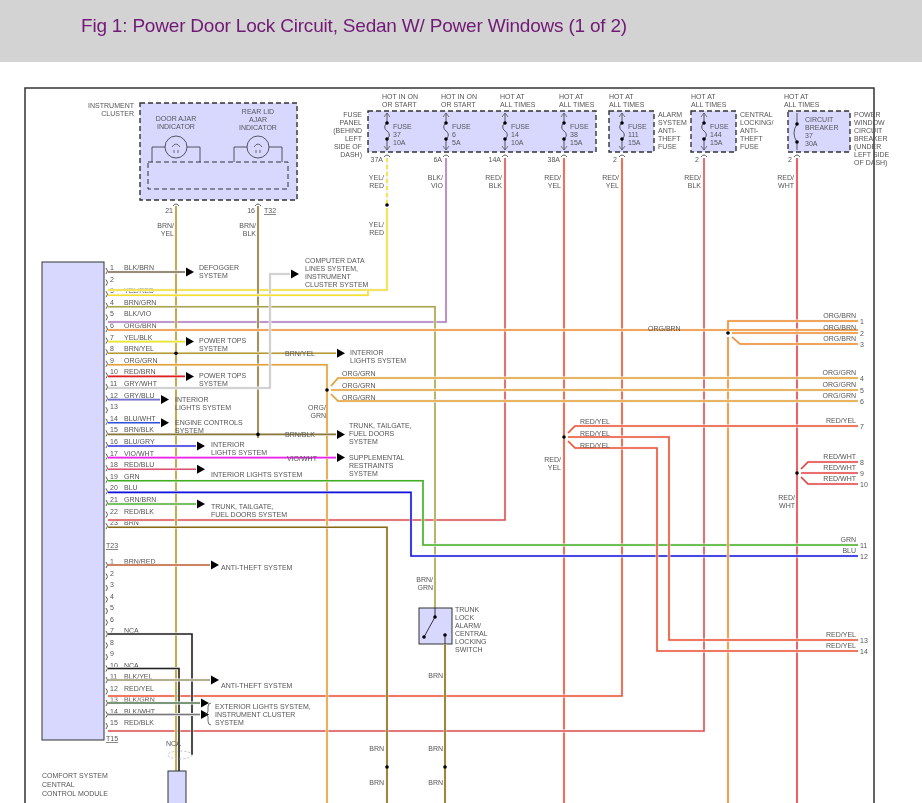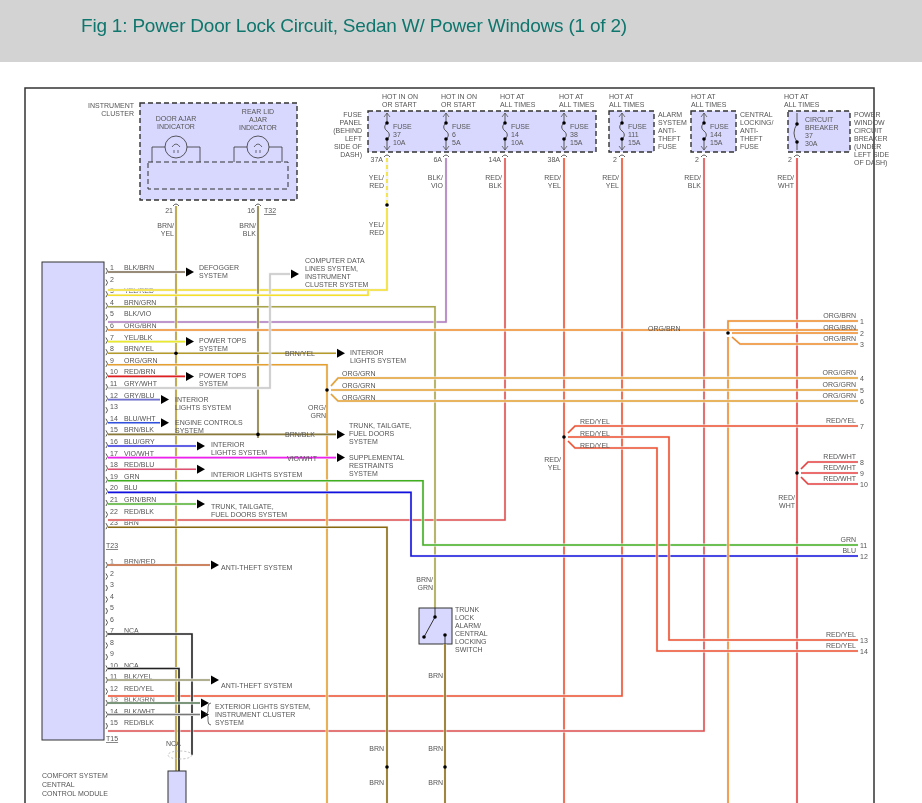--- a/index.html
+++ b/index.html
@@ -1,18 +1,18 @@
 <!DOCTYPE html>
 <html><head>
 <meta charset="utf-8">
 <style>
   html,body{margin:0;padding:0;background:#fff;}
   body{width:922px;height:803px;overflow:hidden;position:relative;font-family:"Liberation Sans",sans-serif;}
   .titlebar{position:absolute;left:0;top:0;width:922px;height:62px;background:#d3d3d3;}
-  .titlebar h1{margin:0;position:absolute;left:81px;top:15px;font-weight:normal;font-size:19px;color:#0f766e;font-family:"Liberation Sans",sans-serif;letter-spacing:-0.2px;}
+  .titlebar h1{margin:0;position:absolute;left:81px;top:15px;font-weight:normal;font-size:19px;color:#701a75;font-family:"Liberation Sans",sans-serif;letter-spacing:-0.2px;}
   svg#diagram{position:absolute;left:0;top:0;}
   svg text{font-family:"Liberation Sans",sans-serif;font-size:7px;fill:#555;}
 </style>
 </head>
 <body>
 
 <div class="titlebar">
   <h1>Fig 1: Power Door Lock Circuit, Sedan W/ Power Windows (1 of 2)</h1>
 </div>
 

